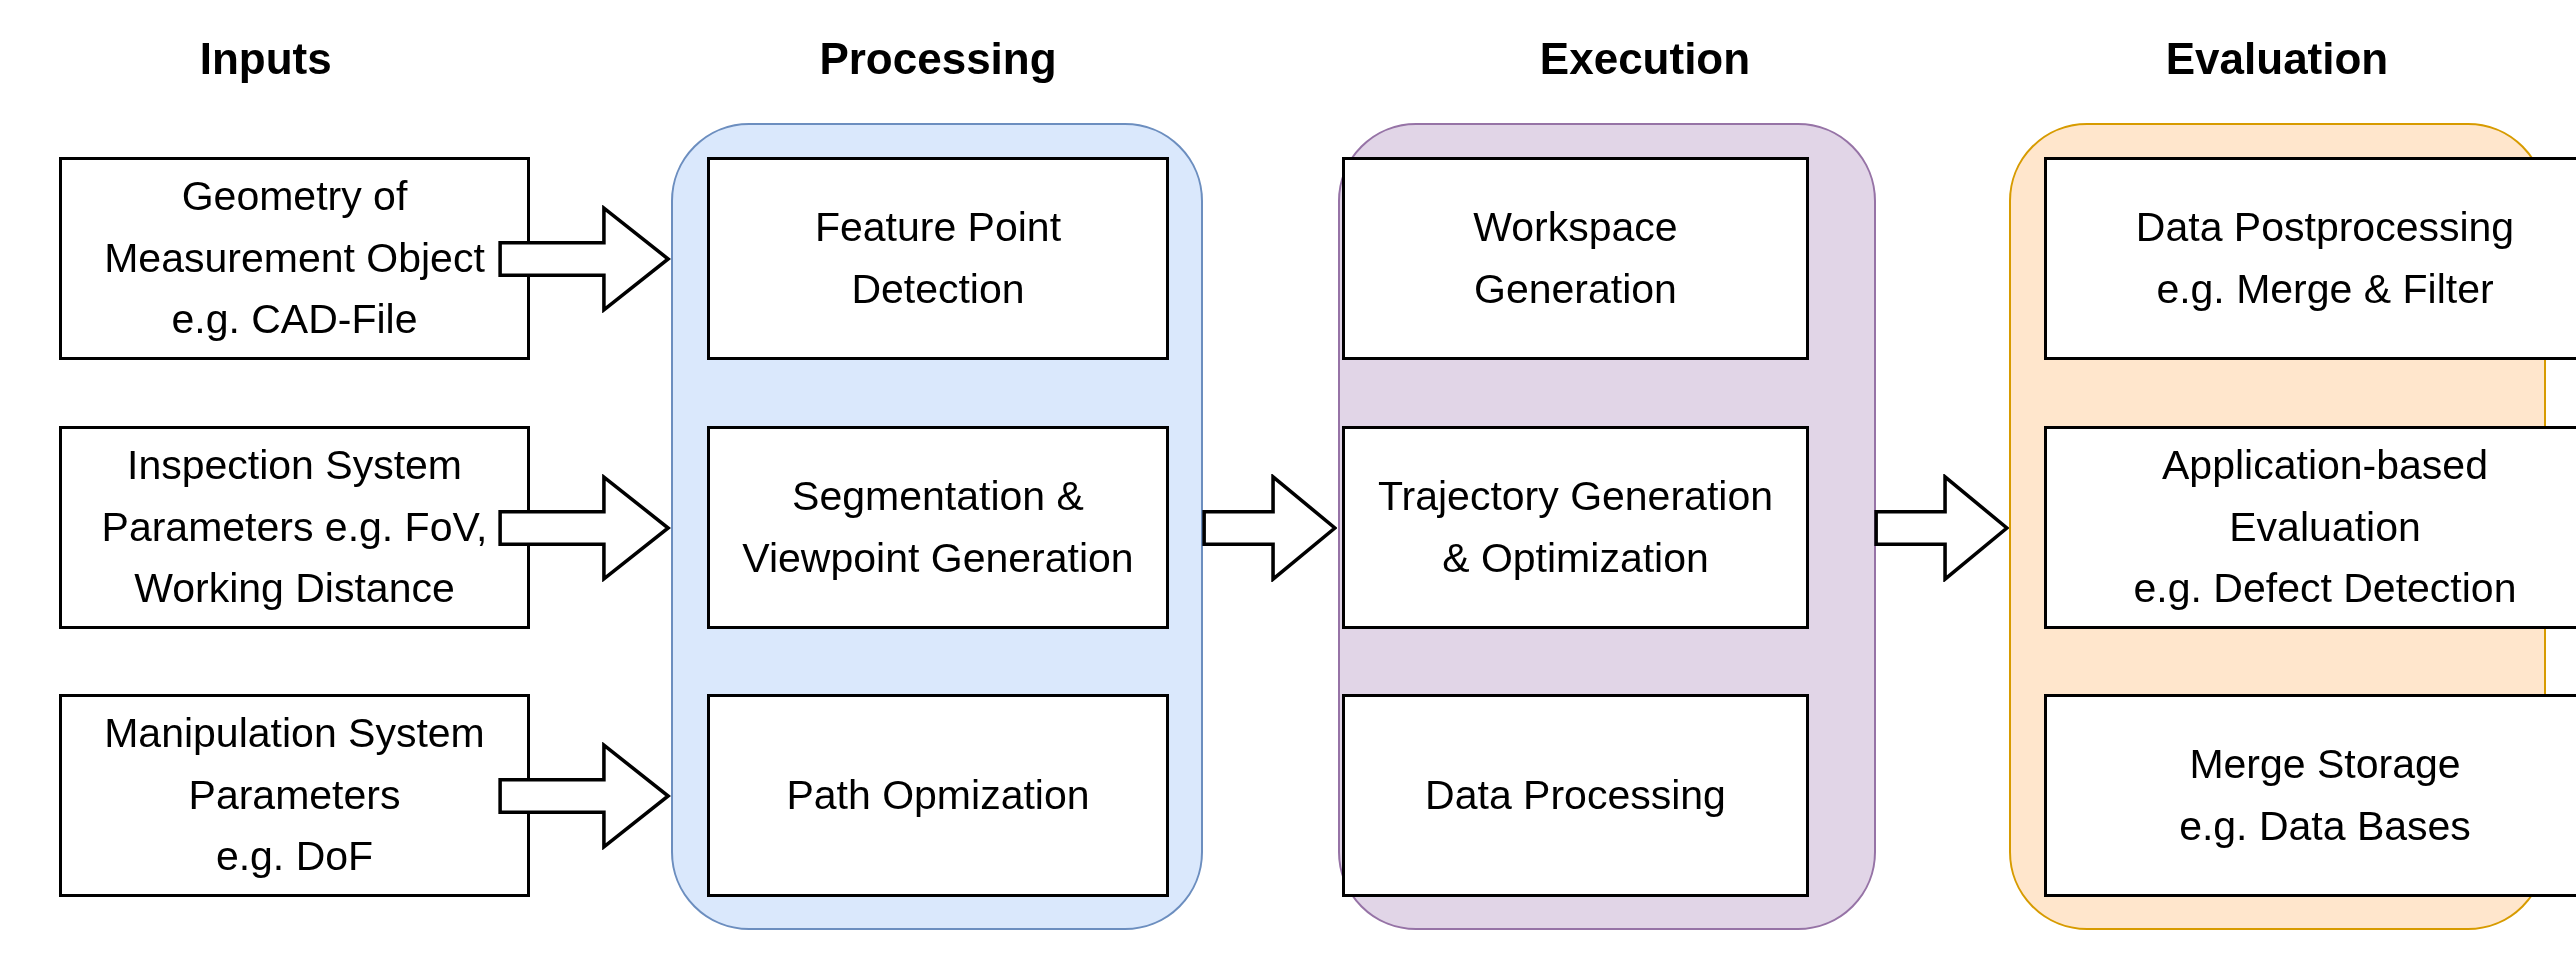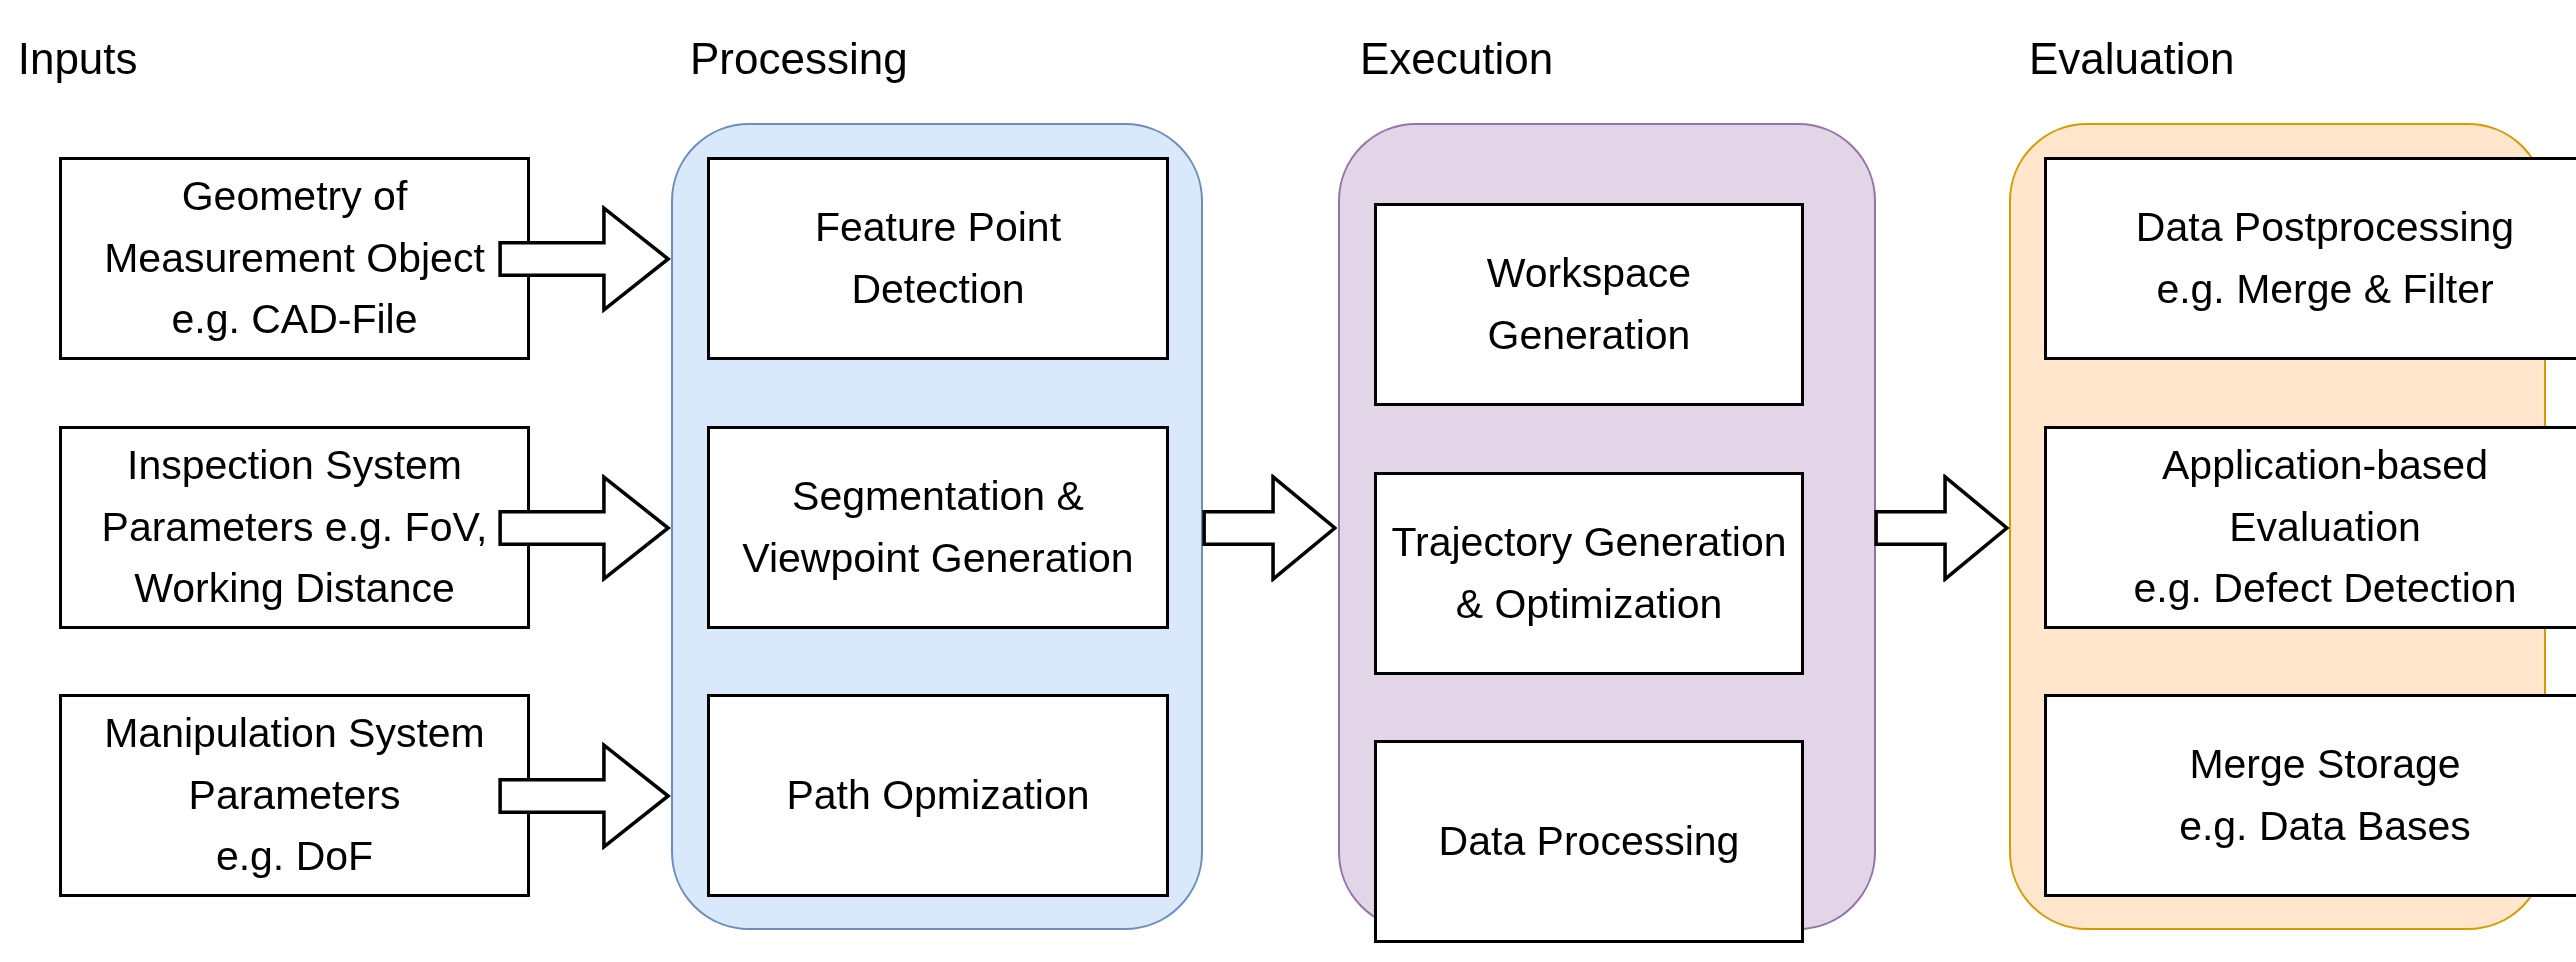--- a/index.html
+++ b/index.html
@@ -14,29 +14,29 @@
     background: #ffffff;
     font-family: "Liberation Sans", sans-serif;
     overflow: hidden;
   }
   .col-header {
     position: absolute;
     top: 30px;
     height: 57px;
     width: 496px;
     font-size: 44px;
-    font-weight: 400;
+    font-weight: 700;
     color: #000000;
-    text-align: left;
+    text-align: center;
     line-height: 57px;
     white-space: nowrap;
   }
   .hdr-inputs     { left: 17.7px; }
   .hdr-processing { left: 690px; }
-  .hdr-execution  { left: 1360px; }
+  .hdr-execution  { left: 1397px; }
   .hdr-evaluation { left: 2029px; }
 
   .container {
     position: absolute;
     top: 123px;
     height: 807px;
     border: 2.8px solid #888888;
     border-radius: 78px;
     box-sizing: border-box;
     background: #eeeeee;
@@ -59,21 +59,21 @@
     line-height: 1.5;
     color: #000000;
     white-space: pre-line;
   }
   .row-1 { top: 157px; }
   .row-2 { top: 426px; }
   .row-3 { top: 694px; }
 
   .box-inputs     { left: 30px;   width: 471px; margin-left: 29px; }
   .box-processing { left: 707px;  width: 462px; }
-  .box-execution  { left: 1374px; width: 430px; margin-top: 46px; }
+  .box-execution  { left: 1342px; width: 467px; }
   .box-evaluation { left: 2044px; width: 562px; }
 
   .arrow {
     position: absolute;
     display: block;
   }
   .arr-row-1 { top: 205px; }
   .arr-row-2 { top: 474px; }
   .arr-row-3 { top: 742px; }
   .arr-in    { left: 498px; }

